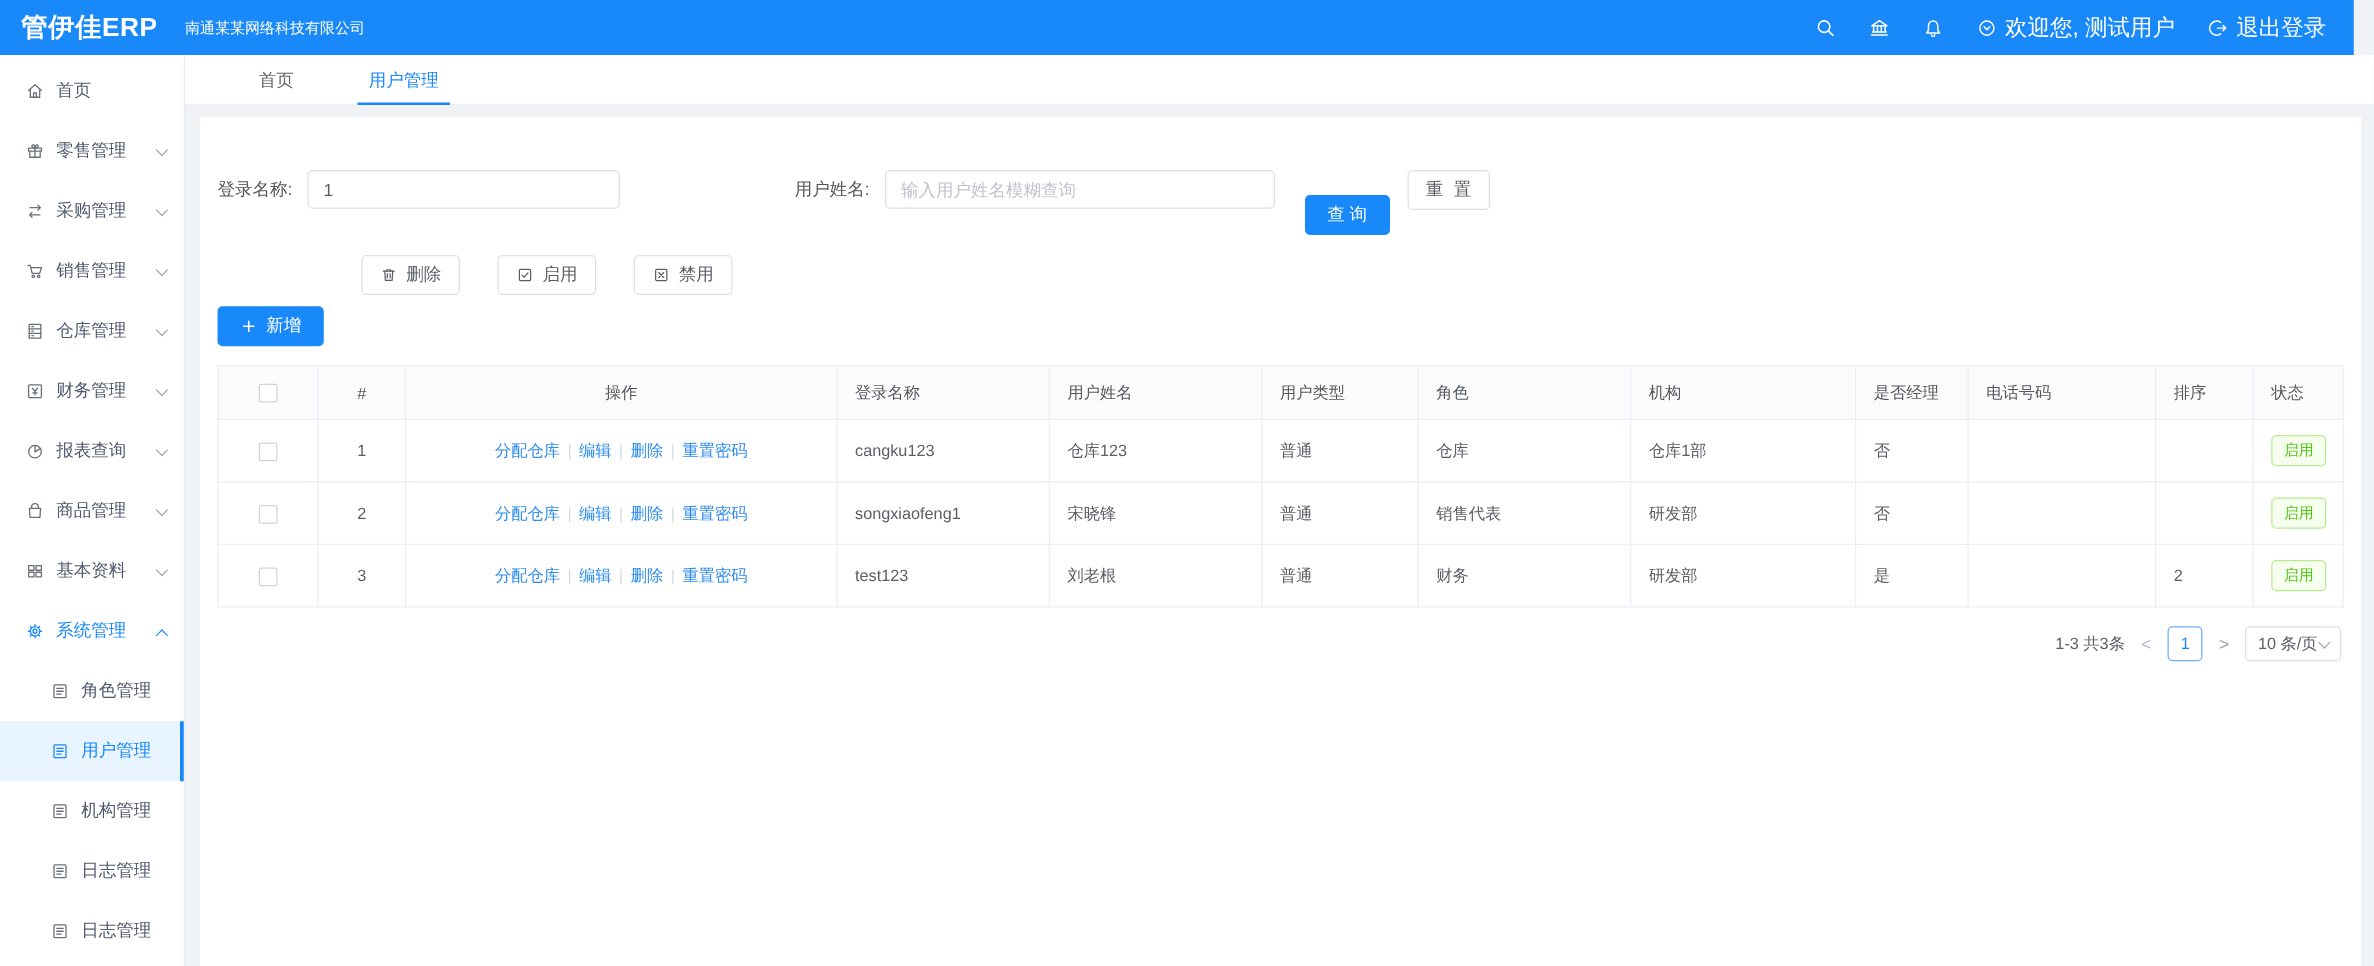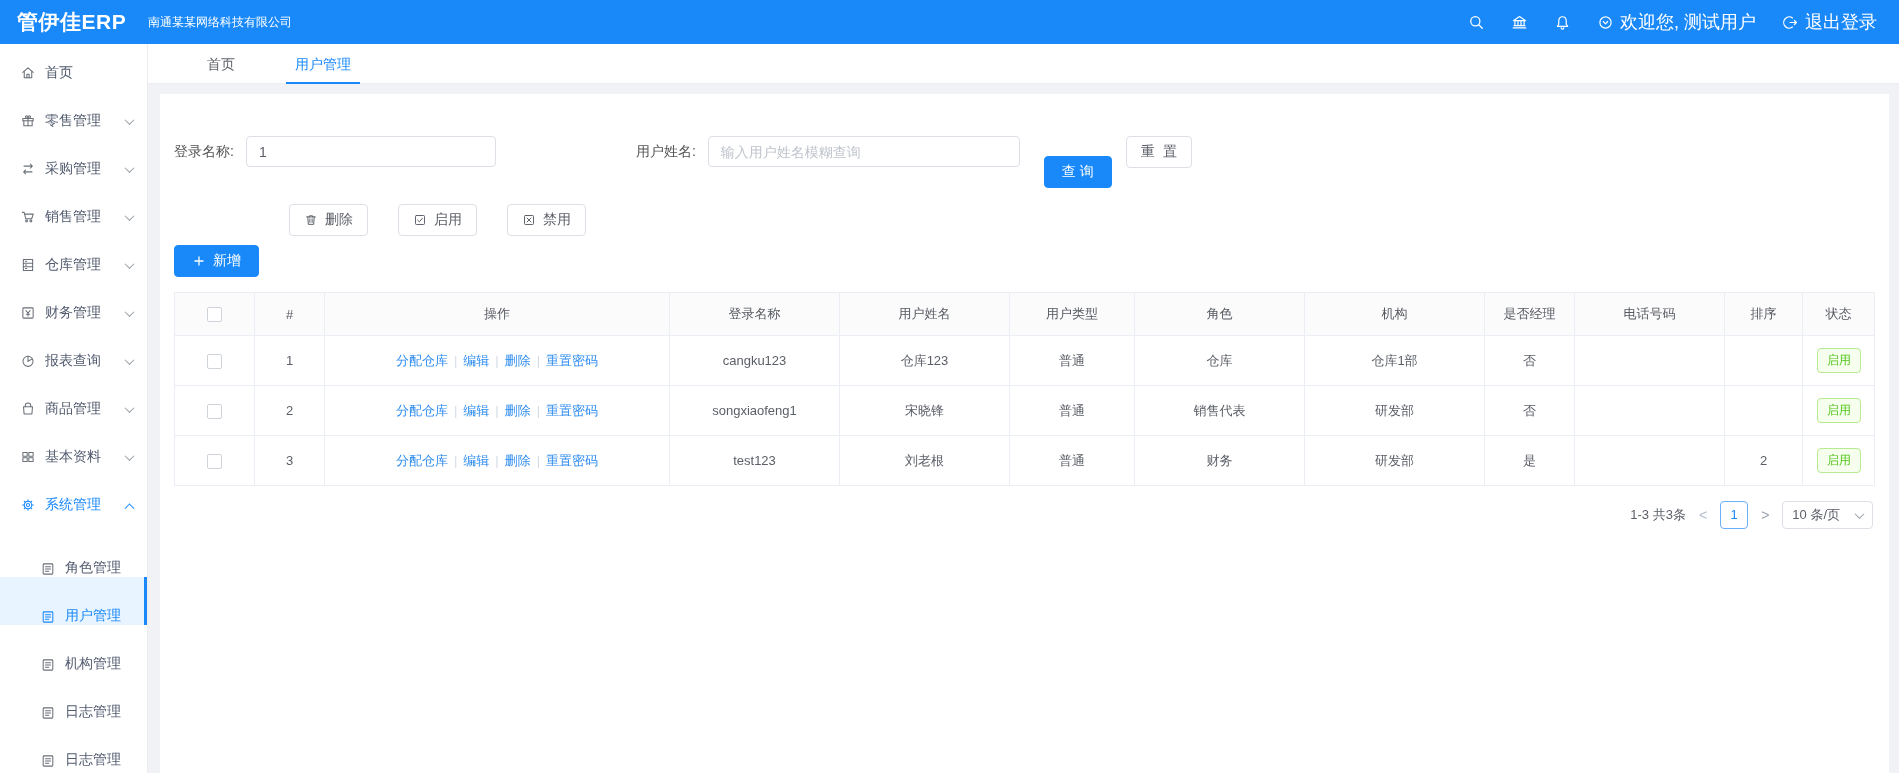--- a/index.html
+++ b/index.html
@@ -1,37 +1,37 @@
 <!DOCTYPE html>
 <html><head>
 <meta charset="utf-8">
 <style>
   * { margin:0; padding:0; box-sizing:border-box; }
   html,body { width:1899px; height:773px; overflow:hidden; background:#f0f2f5;
     font-family:"Liberation Sans","DejaVu Sans",sans-serif; }
   #app { position:relative; width:1899px; height:773px; }
 
   
-  .topbar { position:absolute; top:0; left:0; right:0; height:44px; background:#1989fa;
+  .topbar { position:absolute; top:0; left:0; right:16px; height:44px; background:#1989fa;
     display:flex; align-items:center; color:#fff; }
   .logo { width:148px; padding-left:17px; font-size:21px; font-weight:bold; letter-spacing:.5px; }
   .company { font-size:12px; }
   .topbar-right { margin-left:auto; display:flex; align-items:center; gap:26px; padding-right:22px; font-size:18px; }
   .tb-icon { display:flex; align-items:center; cursor:pointer; }
   .tb-icon svg { width:17px; height:17px; }
   .tb-group { display:flex; align-items:center; gap:6px; cursor:pointer; }
 
   
   .sidebar { position:absolute; top:44px; left:0; bottom:0; width:148px; background:#fff;
     border-right:1px solid #ececec; padding-top:5px; }
   .side-item { height:48px; display:flex; align-items:center; padding:0 14px 0 20px;
     font-size:14px; color:#515a6e; cursor:pointer; }
   .side-item .icon { display:flex; margin-right:9px; color:#6a6f78; }
   .side-item .icon svg { width:16px; height:16px; }
-  .side-item.sub { padding-left:40px;align-items:flex-end; }
+  .side-item.sub { padding-left:40px; }
   .side-item.active-parent, .side-item.active-parent .icon { color:#1989fa; }
   .side-item.sub.active { background:#e8f4ff; color:#1989fa; border-right:3px solid #1989fa; }
   .side-item.sub.active .icon { color:#1989fa; }
   .chev { width:7px; height:7px; border-right:1.4px solid #9aa0a6; border-bottom:1.4px solid #9aa0a6;
     margin-left:auto; flex:none; }
   .chev.down { transform:rotate(45deg) translate(-1px,-1px); }
   .chev.up { transform:rotate(-135deg) translate(-2px,-2px); }
   .side-item.active-parent .chev { border-color:#1989fa; }
 
   
@@ -63,39 +63,39 @@
   #reset-btn { margin-left:14px; }
 
   
   .toolbar { display:flex; gap:30px; margin-bottom:15px; }
   .btn .bicon { display:flex; margin-right:7px; }
   .btn .bicon svg { width:14px; height:14px; }
 
   
   table { width:100%; border-collapse:collapse; table-layout:fixed; }
   th,td { border:1px solid #ebeef5; padding:12px 14px; font-size:13px; color:#5a5e66;
-    text-align:center; overflow:hidden; white-space:nowrap; }
+    text-align:left; overflow:hidden; white-space:nowrap; }
   th { height:41px; background:#fbfbfc; font-weight:400; color:#55595f; }
   td { height:47px; background:#fff; }
   th.c, td.c { text-align:center; padding:0 4px; }
   .cbx { width:15px; height:15px; border:1px solid #cfd4db; border-radius:2px; background:#fff;
     display:inline-block; vertical-align:middle; cursor:pointer; }
   .link { color:#2d8cf0; cursor:pointer; text-decoration:none; }
   .sep { color:#d3dce6; margin:0 6px; }
   .badge-on { display:inline-block; padding:3px 9px; font-size:12px; color:#52c41a;
     border:1px solid #b7eb8f; background:#f6ffed; border-radius:4px; }
 
   
   .pagination { display:flex; justify-content:flex-end; align-items:center; gap:10px;
     margin-top:15px; font-size:13px; color:#5a5e66; padding-right:2px; }
   .pg-arrow { color:#b4bccc; font-size:14px; cursor:pointer; padding:0 3px; }
   .pg-arrow.next { color:#9aa3b0; }
   .pg-num { min-width:28px; height:28px; line-height:26px; text-align:center; background:#fff;
     border:1px solid #6ab0f7; color:#1989fa; border-radius:4px; cursor:pointer; }
-  .pg-size { height:28px; display:flex; align-items:center; gap:16px; border:1px solid #dcdfe6;
+  .pg-size { height:28px; display:flex; align-items:center; gap:2px; border:1px solid #dcdfe6;
     border-radius:4px; padding:0 9px; color:#5a5e66; cursor:pointer; }
   .pg-size .chev { margin-left:0; }
 </style>
 </head>
 <body>
 
 <div id="app">
 
   <div class="topbar">
     <div class="logo">管伊佳ERP</div>

